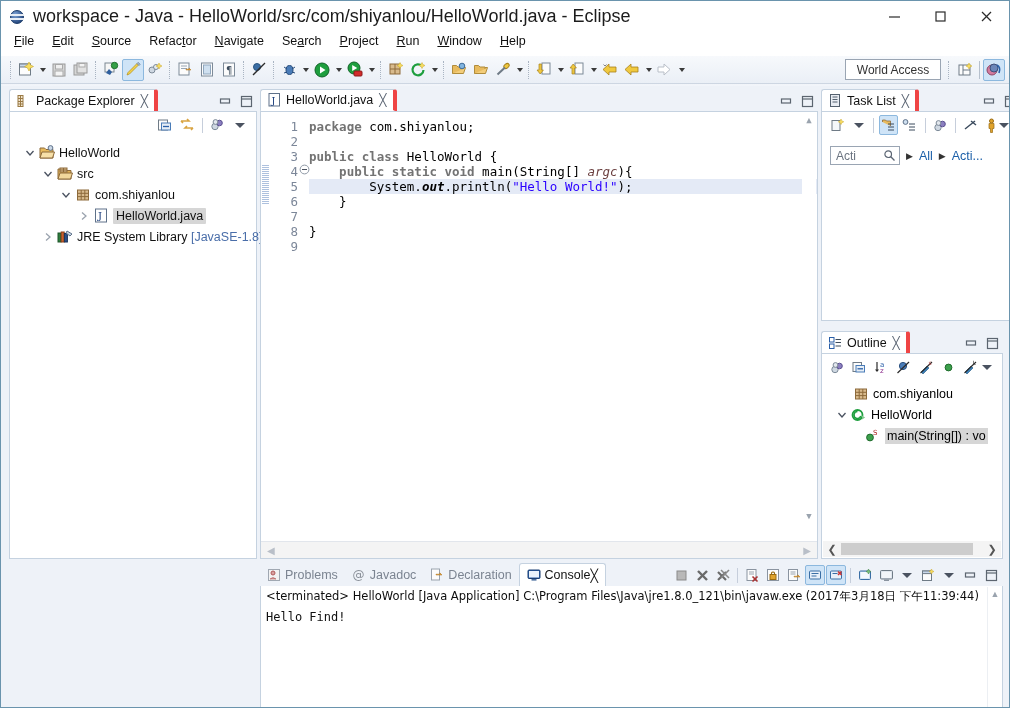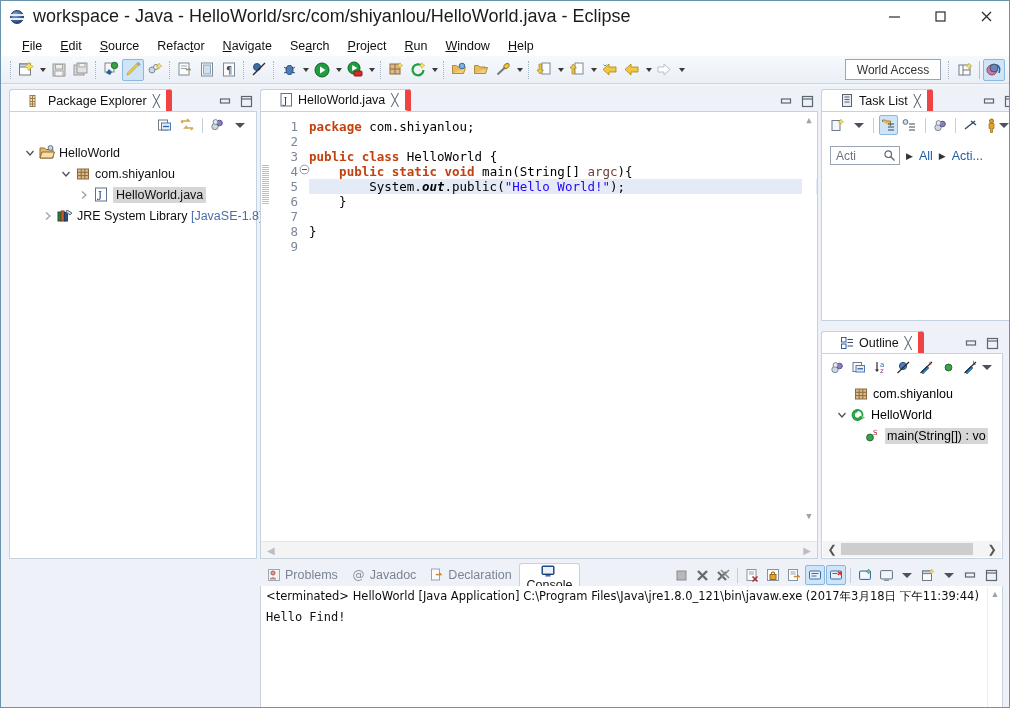--- a/index.html
+++ b/index.html
@@ -56,22 +56,22 @@
   .winbtn {
     width: 46px; height: 31px;
     display: flex; align-items: center; justify-content: center;
     color: #2b2b2b;
   }
   .winbtn svg { display: block; }
 
   
   .menubar {
     height: 24px;
-    display: flex; align-items: flex-end;
-    padding-left: 12px;
+    display: flex; align-items: flex-start;
+    padding-left: 4px;
     background: #ffffff;
     font-size: 12.5px;
   }
   .menuitem {
     padding: 2px 9px 3px 9px;
     color: #101010;
     white-space: nowrap;
   }
   .menuitem u { text-decoration: underline; }
 
@@ -139,25 +139,25 @@
   
   .part { position: absolute; }
   .part-tabbar {
     height: 23px;
     display: flex; align-items: flex-end;
     position: relative;
   }
   .view-tab {
     height: 23px;
     display: flex; align-items: center;
-    padding: 0 6px 0 19px;
+    padding: 0 6px 0 7px;
     background: #ffffff;
     border-top: 1px solid #c5d2e0;
     border-left: 1px solid #c5d2e0;
-    border-right: 6px solid #ef4444;
+    border-right: 4px solid #ef4444;
     border-radius: 3px 3px 0 0;
     font-size: 12.5px;
     color: #111;
     white-space: nowrap;
   }
   .view-tab .vt-icon { margin-right: 5px; display:flex; }
   .view-tab .vt-close {
     margin-left: 6px; color: #5b6573; font-size: 12px;
     font-family: "DejaVu Sans", sans-serif;
   }
@@ -242,23 +242,23 @@
   .fold-mark {
     position:absolute; right:-9px; top:52px;
     width:11px; height:11px;
   }
   .code-lines {
     flex:1; padding-top:7px; position:relative; padding-left:8px;
     color:#000;
   }
   .code-lines .ln { height:15px; line-height:15px; white-space:pre; }
   .code-lines .ln.hl { background:#e4eaf6; }
-  .kw { color:#c2410c; font-weight:bold; }
+  .kw { color:#737373; font-weight:bold; }
   .str { color:#2a00ff; }
-  .par { color:#6a3e3e; }
+  .par { color:#6a3e3e;font-style:italic; }
   .stfield { color:#000; font-style:italic; font-weight:bold; }
   .vscroll {
     position:absolute; right:1px; top:1px; width:14px; bottom:18px;
     background:#ffffff;
   }
   .vs-up, .vs-down {
     width:14px; height:14px; display:flex; align-items:center; justify-content:center;
     color:#9aa3ae; font-size:9px;
   }
   .vs-down { position:absolute; bottom:0; }
@@ -301,21 +301,21 @@
   #console-part { left: 259px; top: 477px; width: 743px; height: 228px; }
   .cons-tabbar { height:23px; display:flex; align-items:flex-end; position:relative; }
   .cons-tab {
     height: 22px; display:flex; align-items:center; padding: 0 7px;
     font-size:12.5px; color:#7b8491; white-space:nowrap;
   }
   .cons-tab .ct-icon { margin-right:4px; display:flex; }
   .cons-tab.active {
     color:#111; background:#ffffff;
     border-top:1px solid #c5d2e0; border-left:1px solid #c5d2e0; border-right:1px solid #c5d2e0;
-    border-radius:3px 3px 0 0; height:23px;flex-direction:column;
+    border-radius:3px 3px 0 0; height:23px;
   }
   .cons-toolbar {
     position:absolute; right:2px; bottom:1px; display:flex; align-items:center; gap:1px;
   }
   .ctb { width:20px; height:20px; display:flex; align-items:center; justify-content:center; }
   .ctb.sel { background:#cfe4f7; border:1px solid #8cb8de; border-radius:2px; }
   .ctb-sep { width:1px; height:15px; background:#c6cedb; margin:0 3px; }
   .console-body {
     position:absolute; left:0; right:0; top:23px; bottom:0;
     background:#ffffff; border:1px solid #c5d2e0; border-top:none;
@@ -645,20 +645,37 @@
             <span class="tr-icon">
               <svg width="16" height="15" viewBox="0 0 16 15">
                 <path d="M1 13 v-10 h4.5 l1.5 1.5 h7 v8.5z" fill="#e8bb5e" stroke="#8d6a3b"></path>
                 <path d="M1 13 l2 -6 h12.5 l-2 6z" fill="#f7e0a8" stroke="#8d6a3b"></path>
                 <circle cx="11.5" cy="3" r="2.4" fill="#cbd8e6" stroke="#5e7189"></circle>
               </svg>
             </span>
             <span class="tr-label">HelloWorld</span>
           </div>
 
+          <div class="tree-row" style="padding-left:30px;">
+            <span class="twisty">
+              <svg width="10" height="10" viewBox="0 0 10 10">
+                  <path d="M1.5 3 L5 7 L8.5 3" fill="none" stroke="#4a5260" stroke-width="1.3"></path>
+                </svg>
+            </span>
+            <span class="tr-icon">
+              <svg width="16" height="15" viewBox="0 0 16 15">
+                <path d="M1 13 v-10 h4.5 l1.5 1.5 h7 v8.5z" fill="#e0b25a" stroke="#8d6a3b"></path>
+                <path d="M1 13 l2 -6 h12.5 l-2 6z" fill="#f2d79b" stroke="#8d6a3b"></path>
+                <rect x="3" y="2" width="7" height="4" fill="#d9bb8e" stroke="#8d6a3b"></rect>
+                <line x1="6.5" y1="2" x2="6.5" y2="6" stroke="#8d6a3b"></line>
+                <line x1="3" y1="4" x2="10" y2="4" stroke="#8d6a3b"></line>
+              </svg>
+            </span>
+            <span class="tr-label">src</span>
+          </div>
 
           <div class="tree-row" style="padding-left:48px;">
             <span class="twisty">
               <svg width="10" height="10" viewBox="0 0 10 10">
                   <path d="M1.5 3 L5 7 L8.5 3" fill="none" stroke="#4a5260" stroke-width="1.3"></path>
                 </svg>
             </span>
             <span class="tr-icon">
               <svg width="15" height="14" viewBox="0 0 15 14">
                 <rect x="1.5" y="2" width="11" height="10" fill="#d9bb8e" stroke="#8d6a3b"></rect>
@@ -753,21 +770,21 @@
                 <circle cx="5.5" cy="5.5" r="4.4" fill="#ffffff" stroke="#8e98a5"></circle>
                 <line x1="3" y1="5.5" x2="8" y2="5.5" stroke="#4a5260"></line>
               </svg>
             </span>
           </div>
           <div class="code-lines">
             <div class="ln"><span class="kw">package </span><span>com.shiyanlou;</span></div>
             <div class="ln">&nbsp;</div>
             <div class="ln"><span class="kw">public class </span><span>HelloWorld {</span></div>
             <div class="ln"><span>    </span><span class="kw">public static void </span><span>main(String[] </span><span class="par">argc</span><span>){</span></div>
-            <div class="ln hl"><span>        System.</span><span class="stfield">out</span><span>.public(</span><span class="str">"Hello World!"</span><span>);</span></div>
+            <div class="ln hl"><span>        System.</span><span class="stfield">out</span><span>.println(</span><span class="str">"Hello World!"</span><span>);</span></div>
             <div class="ln"><span>    }</span></div>
             <div class="ln">&nbsp;</div>
             <div class="ln"><span>}</span></div>
             <div class="ln">&nbsp;</div>
           </div>
           <div class="vscroll">
             <div class="vs-up">▲</div>
             <div class="vs-down">▼</div>
           </div>
         </div>

